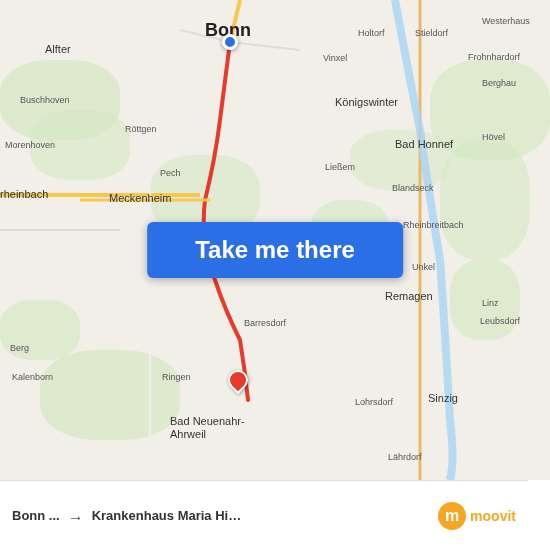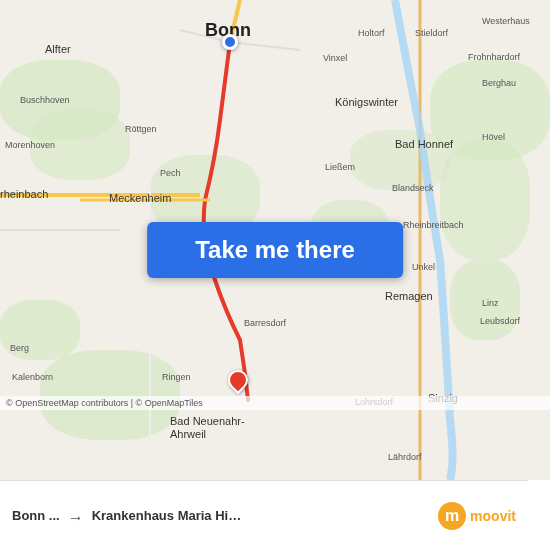--- a/index.html
+++ b/index.html
@@ -251,23 +251,20 @@
   <div class="place-label place-label-small" style="top:440px;left:388px;margin-top:12px;">Lährdorf</div>
 
   <div class="marker-start" style="top:42px;left:230px;"></div>
 
   <div style="position:absolute;top:380px;left:238px;transform:translate(-50%,-50%);">
     <div class="marker-end-circle"></div>
   </div>
 
   <button class="cta-button">Take me there</button>
 
-  <div class="copyright-bar">
-    <span>© OpenStreetMap contributors | © OpenMapTiles</span>
-  </div>
 </div>
 
 <div id="bottom-bar">
   <div class="route-info">
     <span class="route-from">Bonn ...</span>
     <span class="arrow-icon">→</span>
     <span class="route-to">Krankenhaus Maria Hilf Bad Neuenahr-Ah...</span>
   </div>
   <div class="moovit-logo">
     <div class="moovit-m">m</div>

